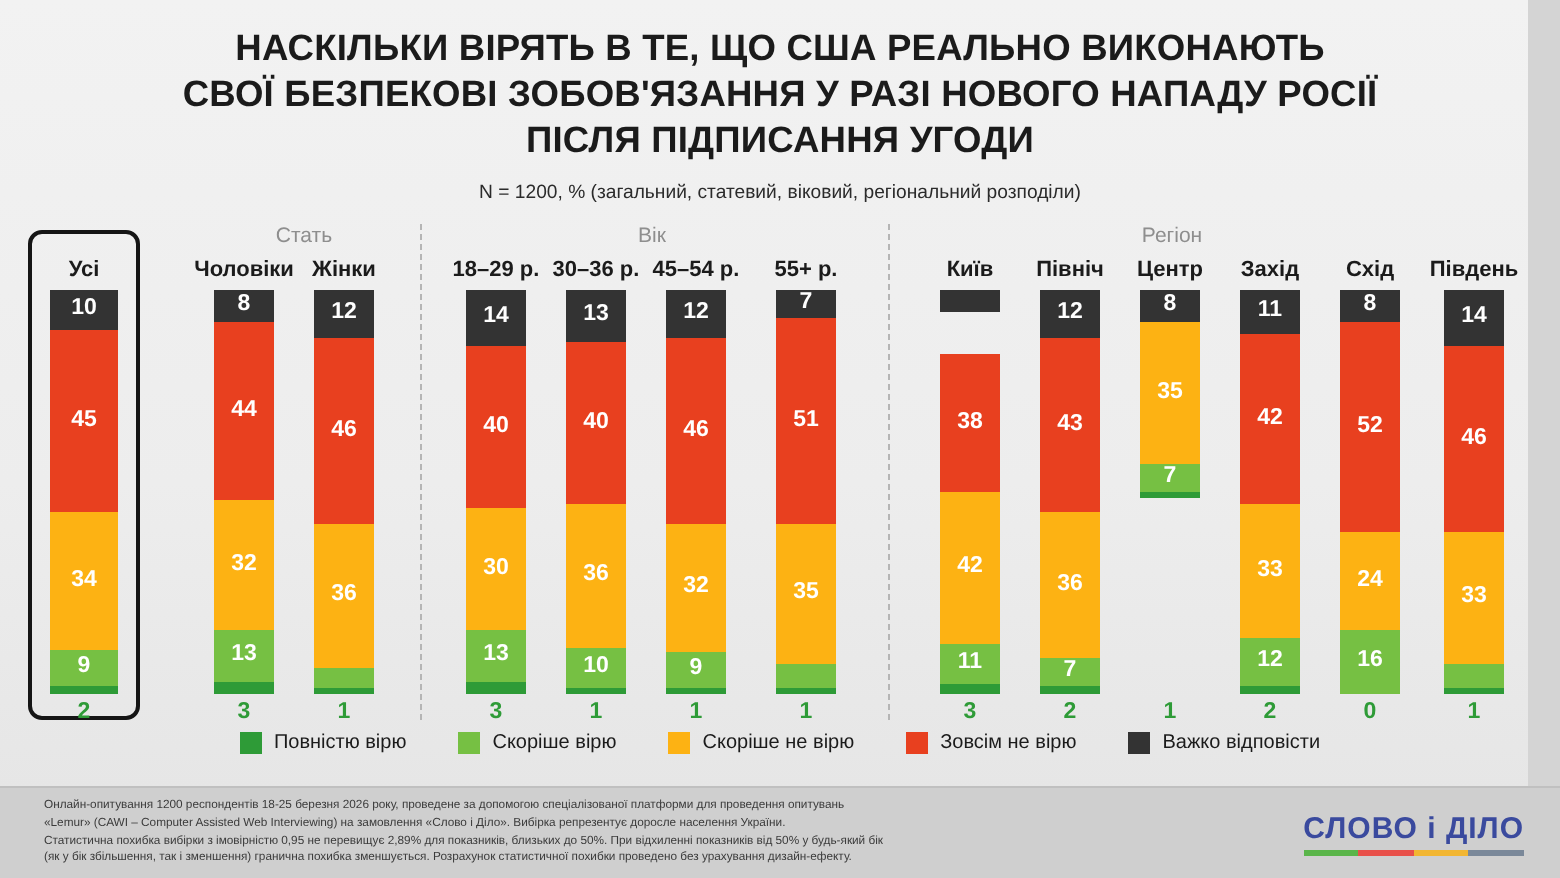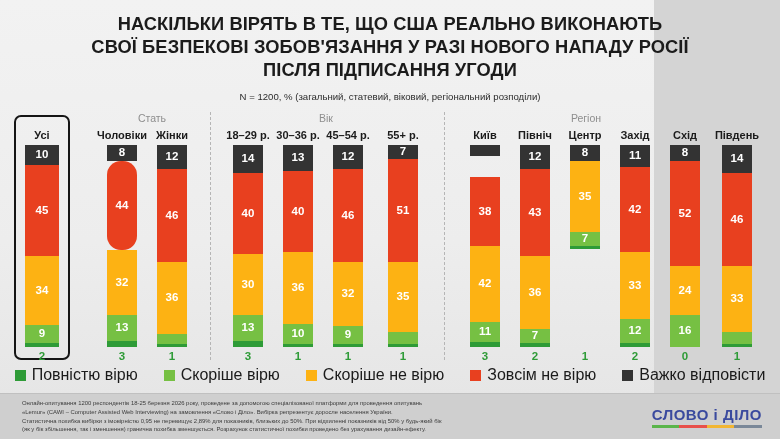--- a/index.html
+++ b/index.html
@@ -4,21 +4,21 @@
 <style>
   * { box-sizing: border-box; margin: 0; padding: 0; }
   html, body {
     width: 780px; height: 439px;
     font-family: "Liberation Sans", sans-serif;
     background: #d4d4d4;
     overflow: hidden;
   }
   #page {
     position: relative;
-    width: 654px; height: 439px;
+    width: 764px; height: 439px;
     background: linear-gradient(to bottom, #f2f2f2 0%, #ededed 55%, #e4e4e4 100%);
   }
 
   
   .title-block {
     position: absolute; top: 12px; left: 0; width: 780px;
     text-align: center;
   }
   .title-line {
     font-size: 18.3px;
@@ -116,21 +116,21 @@
   .legend {
     position: absolute;
     top: 366px; left: 0; width: 780px;
     display: flex;
     justify-content: center;
     align-items: center;
     gap: 26px;
   }
   .legend-item { display: flex; align-items: center; gap: 6px; }
   .legend-swatch { width: 11px; height: 11px; display: block; }
-  .legend-label { font-size: 16px; color: #1b1b1b; white-space: nowrap; }
+  .legend-label { font-size: 10px; color: #1b1b1b; white-space: nowrap; }
 
   
   .footer {
     position: absolute;
     left: 0; bottom: 0; width: 780px; height: 46px;
     background: #cfcfcf;
     border-top: 1px solid #c0c0c0;
   }
   .footer-text {
     position: absolute;
@@ -184,21 +184,21 @@
           <div class="seg" style="background: rgb(253, 178, 19); height: 68.68px;">34</div>
           <div class="seg" style="background: rgb(118, 192, 67); height: 18.18px;">9</div>
           <div class="seg" style="background: rgb(46, 155, 55); height: 4.04px;"></div>
         </div>
         <div class="below-value" style="top: 242px;">2</div>
       </div>
       <div class="col" style="left: 87px; width: 70px;">
         <div class="col-label">Чоловіки</div>
         <div class="bar" style="width: 30px; height: 202px;">
           <div class="seg" style="background: rgb(51, 51, 51); height: 16.16px;">8</div>
-          <div class="seg" style="background: rgb(232, 64, 31); height: 88.88px; border-radius: 14px;">44</div>
+          <div class="seg" style="background: rgb(232, 64, 31); height: 88.88px;">44</div>
           <div class="seg" style="background: rgb(253, 178, 19); height: 64.64px;">32</div>
           <div class="seg" style="background: rgb(118, 192, 67); height: 26.26px;">13</div>
           <div class="seg" style="background: rgb(46, 155, 55); height: 6.06px;"></div>
         </div>
         <div class="below-value" style="top: 242px;">3</div>
       </div>
       <div class="col" style="left: 137px; width: 70px;">
         <div class="col-label">Жінки</div>
         <div class="bar" style="width: 30px; height: 202px;">
           <div class="seg" style="background: rgb(51, 51, 51); height: 24.24px;">12</div>

